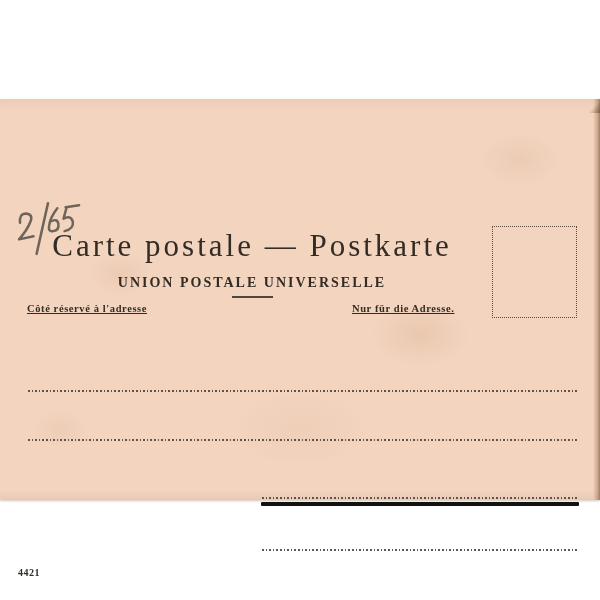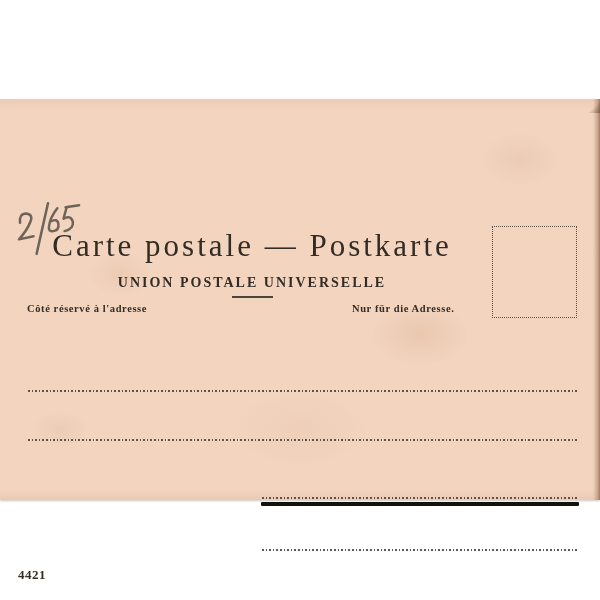--- a/index.html
+++ b/index.html
@@ -43,26 +43,26 @@
     font-size:14px;font-weight:bold;letter-spacing:2px;color:var(--ink,#332c25);
     white-space:nowrap;
     margin-top:8px;
   }
   .subtitle-rule{
     position:absolute;left:232px;top:197px;width:41px;height:2px;
     background:var(--ink,#332c25);opacity:.85;
   }
   .instr{
     position:absolute;top:204px;font-size:10.5px;font-weight:bold;
-    letter-spacing:.6px;color:var(--ink,#332c25);white-space:nowrap;
+    letter-spacing:.6px;color:var(--ink,#332c25);white-space:nowrap;text-decoration:underline;
   }
   .instr.left{left:27px;}
   .instr.right{left:352px;}
   .serial{
-    position:absolute;left:18px;top:468px;font-size:13px;font-weight:bold;
+    position:absolute;left:18px;top:468px;font-size:10px;font-weight:bold;
     letter-spacing:.5px;color:var(--ink,#332c25);
   }
   
   .stamp-box{
     position:absolute;left:492px;top:127px;width:83px;height:90px;
     border:1.6px dotted var(--line,#4a413a);
     opacity:.9;
   }
   
   .dotline{

